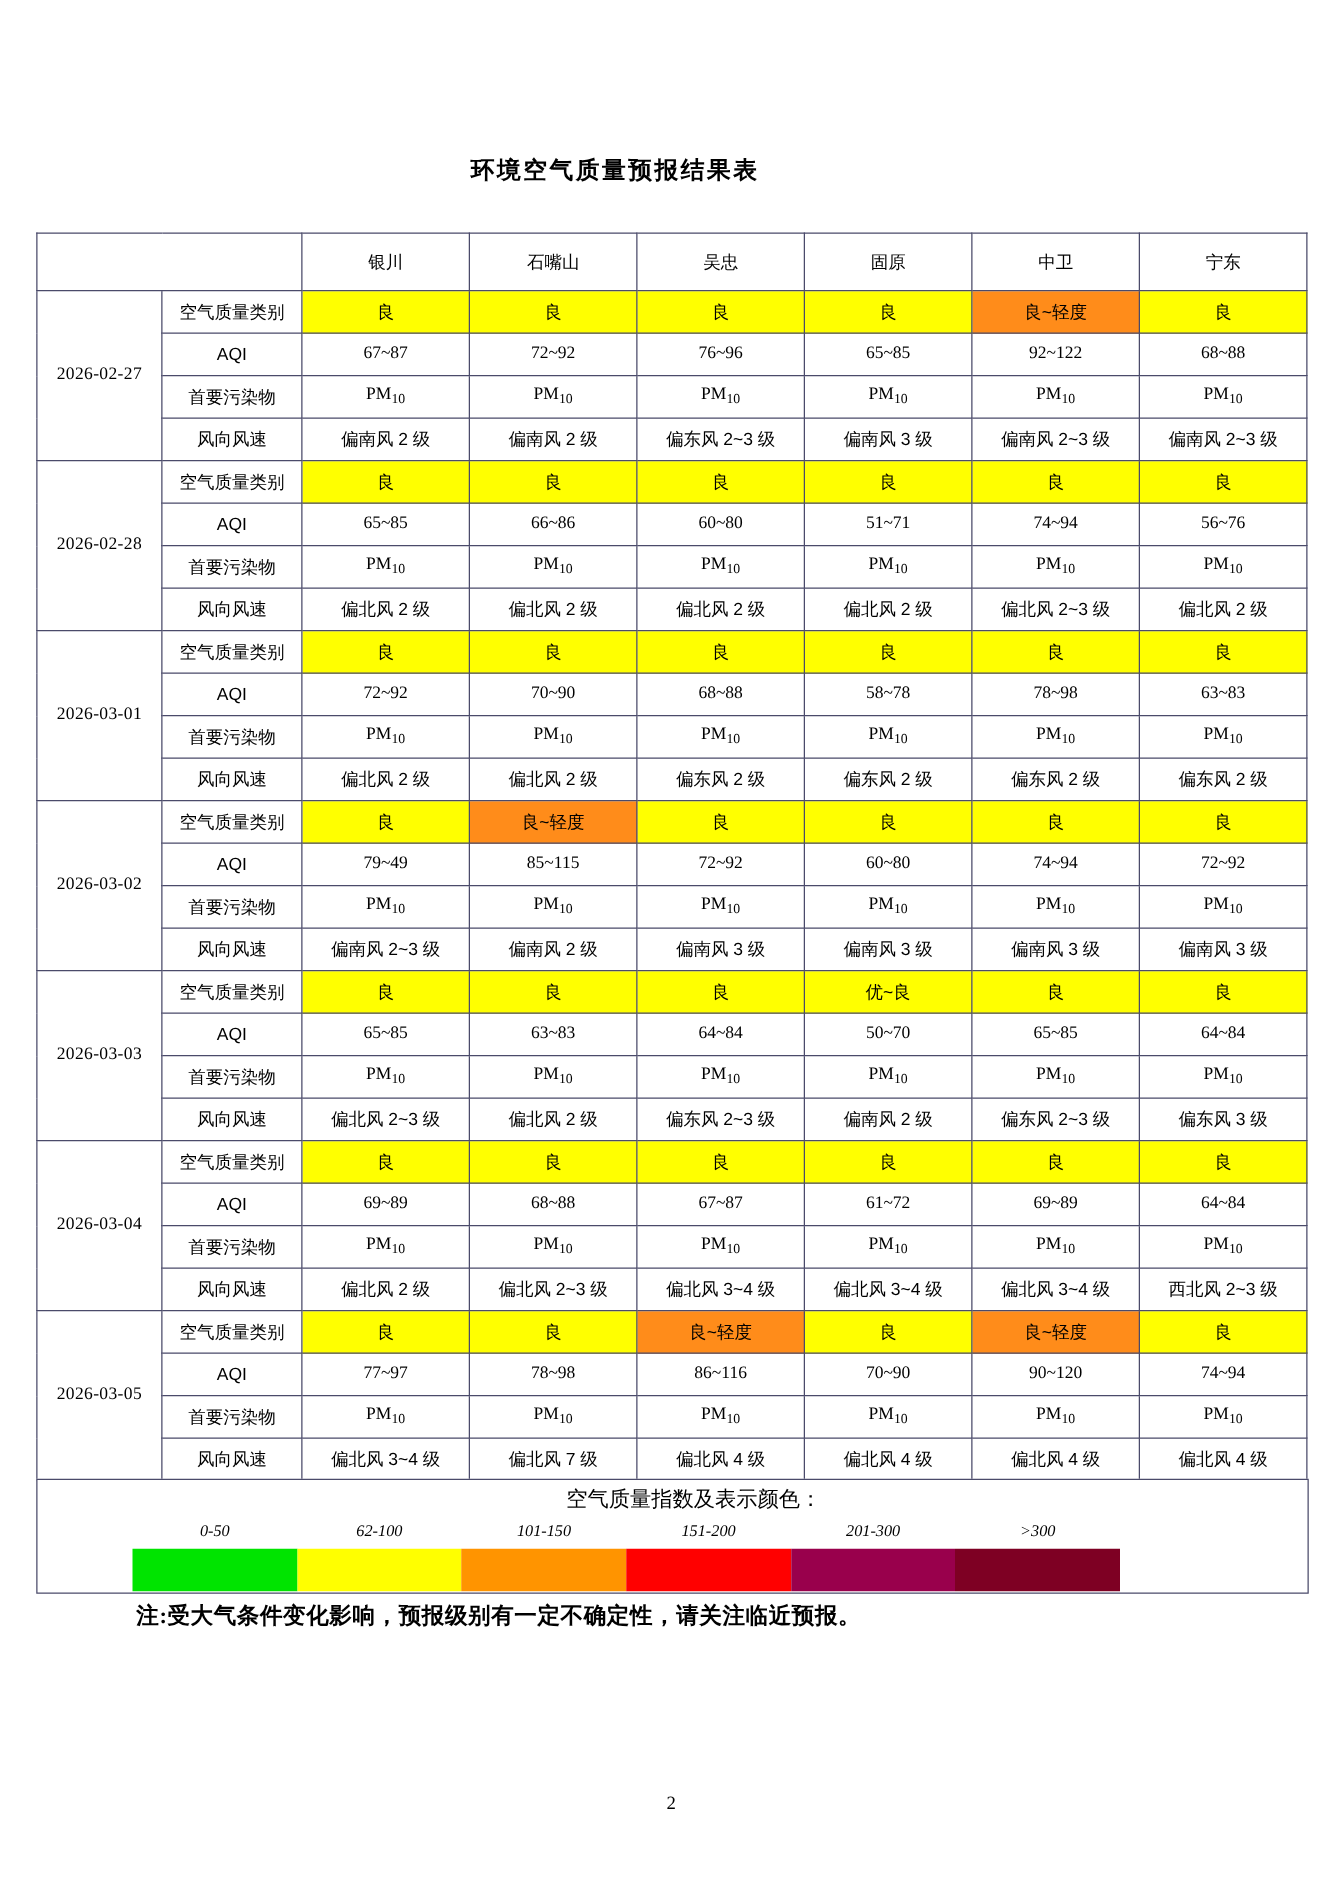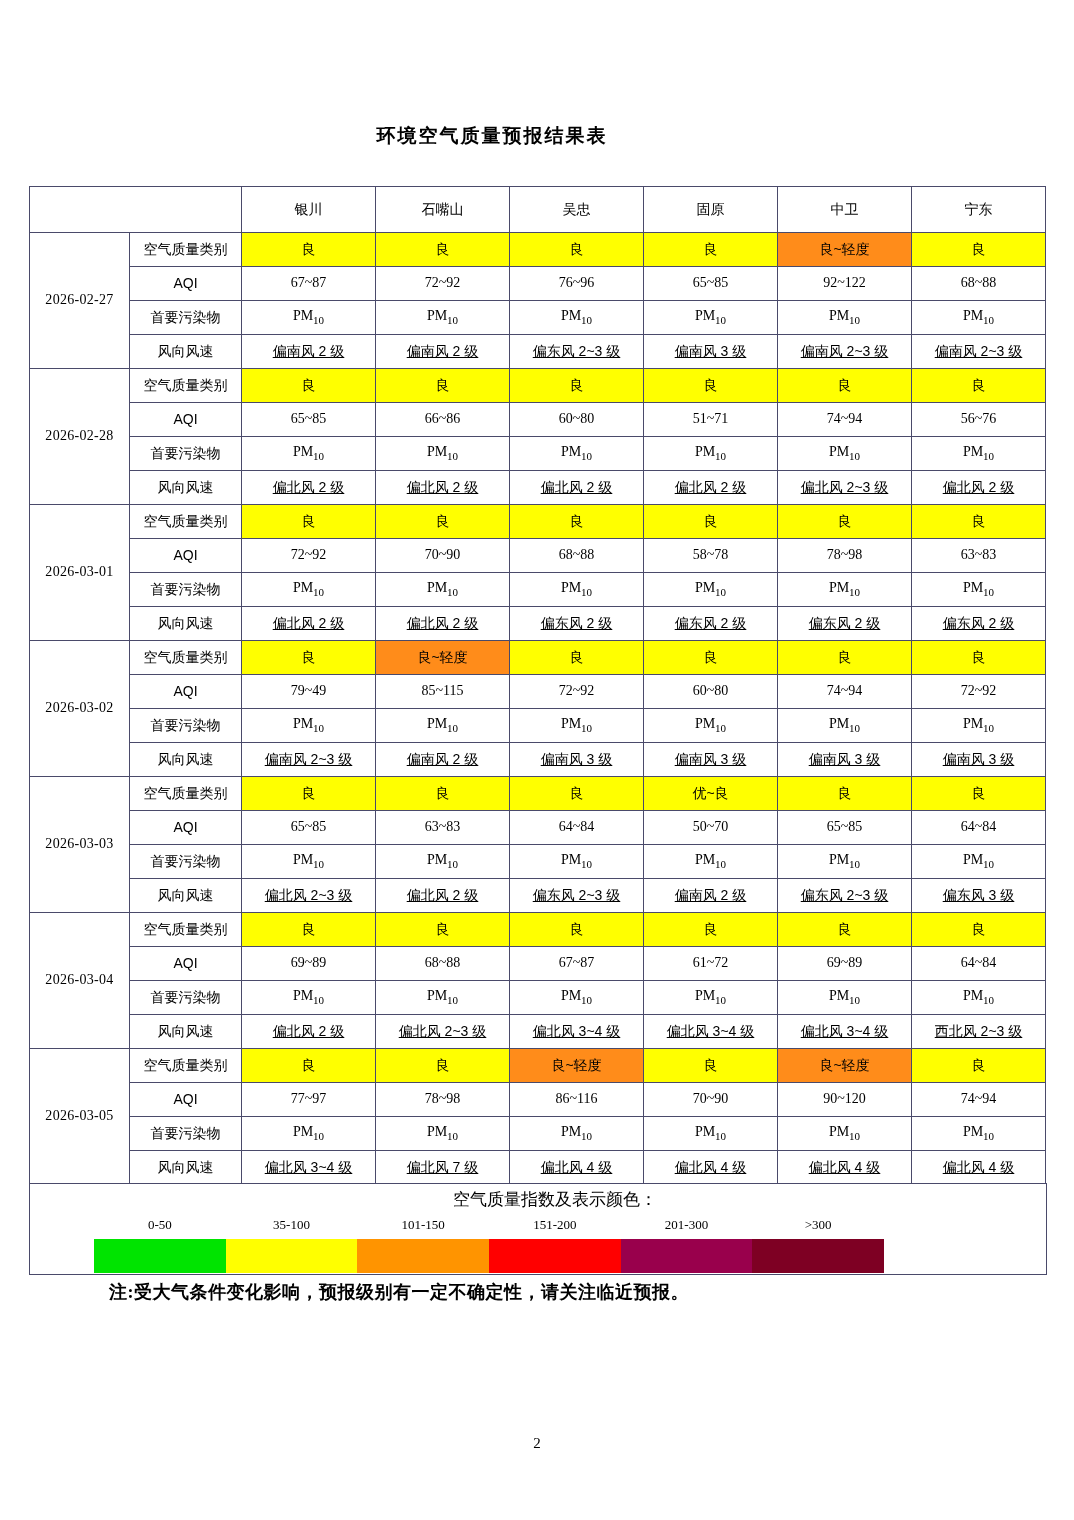--- a/index.html
+++ b/index.html
@@ -81,21 +81,20 @@
     font-weight: bold;
     font-family: "Liberation Sans", "DejaVu Sans", sans-serif;
   }
 
   .aqi-cell { font-size: 16px; }
   .poll-cell { font-size: 16px; }
   .poll-cell sub { font-size: 11px; }
   .wind-cell {
     font-size: 13px;
     font-family: "Liberation Sans", "DejaVu Sans", sans-serif;
-    text-decoration: underline;
   }
   .block-sep td { border-top: 2px solid #3a3a5a; }
 
   
   #legend-box {
     position: absolute;
     left: 29px;
     top: 1183px;
     width: 1018px;
     height: 92px;
@@ -107,23 +106,24 @@
     position: absolute;
     left: 16px;
     top: 4px;
     width: 1018px;
     text-align: center;
     font-size: 17px;
     font-family: "Liberation Sans", "DejaVu Sans", sans-serif;
   }
   #legend-scale {
     position: absolute;
-    left: 64px;
+    left: 76px;
     top: 33px;
     width: 790px;
+    font-style: italic;
   }
   .legend-labels {
     display: flex;
     width: 790px;
     height: 22px;
   }
   .legend-label {
     flex: 1 1 0;
     text-align: center;
     font-size: 13px;
@@ -446,21 +446,21 @@
           <td class="wind-cell">偏北风 4 级</td>
         </tr>
       </tbody>
   </table>
 
   <div id="legend-box">
     <div id="legend-title">空气质量指数及表示颜色：</div>
     <div id="legend-scale">
       <div class="legend-labels" id="legend-labels">
           <div class="legend-label">0-50</div>
-          <div class="legend-label">35-100</div>
+          <div class="legend-label">62-100</div>
           <div class="legend-label">101-150</div>
           <div class="legend-label">151-200</div>
           <div class="legend-label">201-300</div>
           <div class="legend-label">&gt;300</div>
         </div>
       <div class="legend-bars" id="legend-bars">
           <div class="legend-bar" style="background: rgb(0, 228, 0);"></div>
           <div class="legend-bar" style="background: rgb(255, 255, 0);"></div>
           <div class="legend-bar" style="background: rgb(255, 148, 0);"></div>
           <div class="legend-bar" style="background: rgb(255, 0, 0);"></div>

